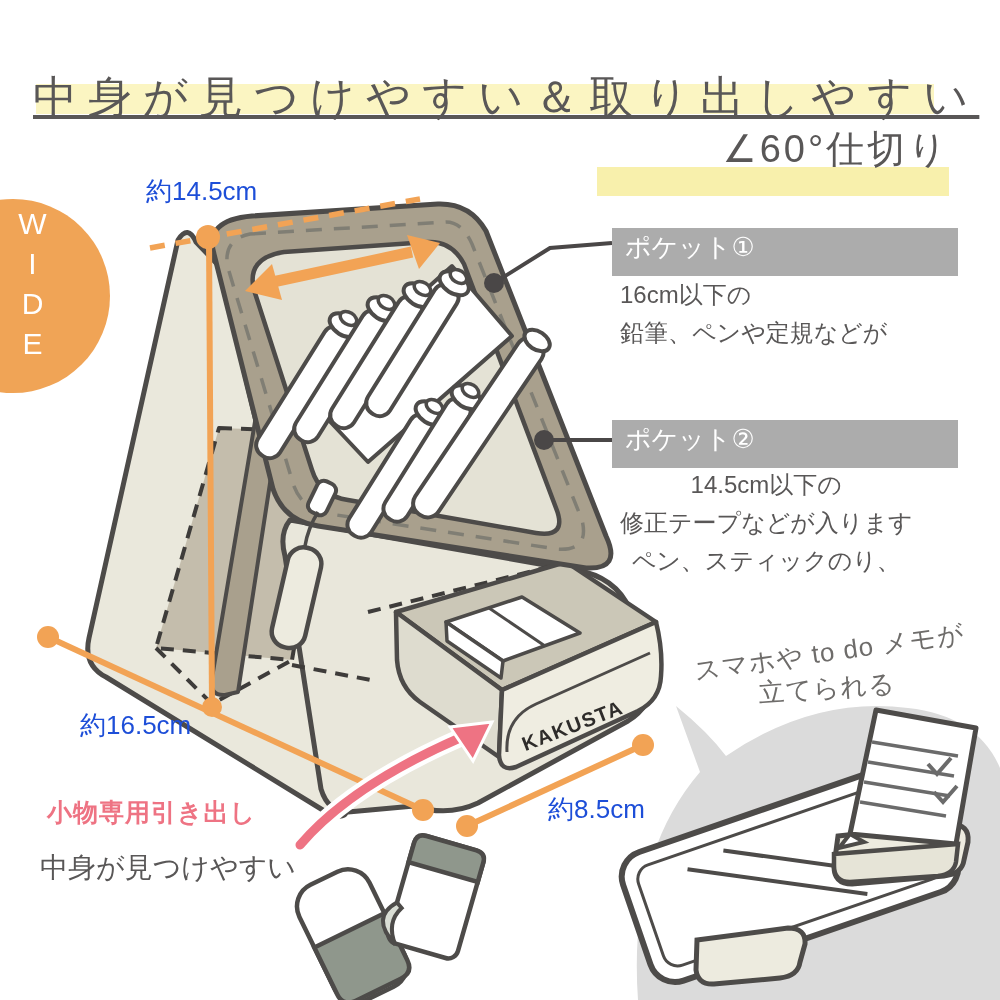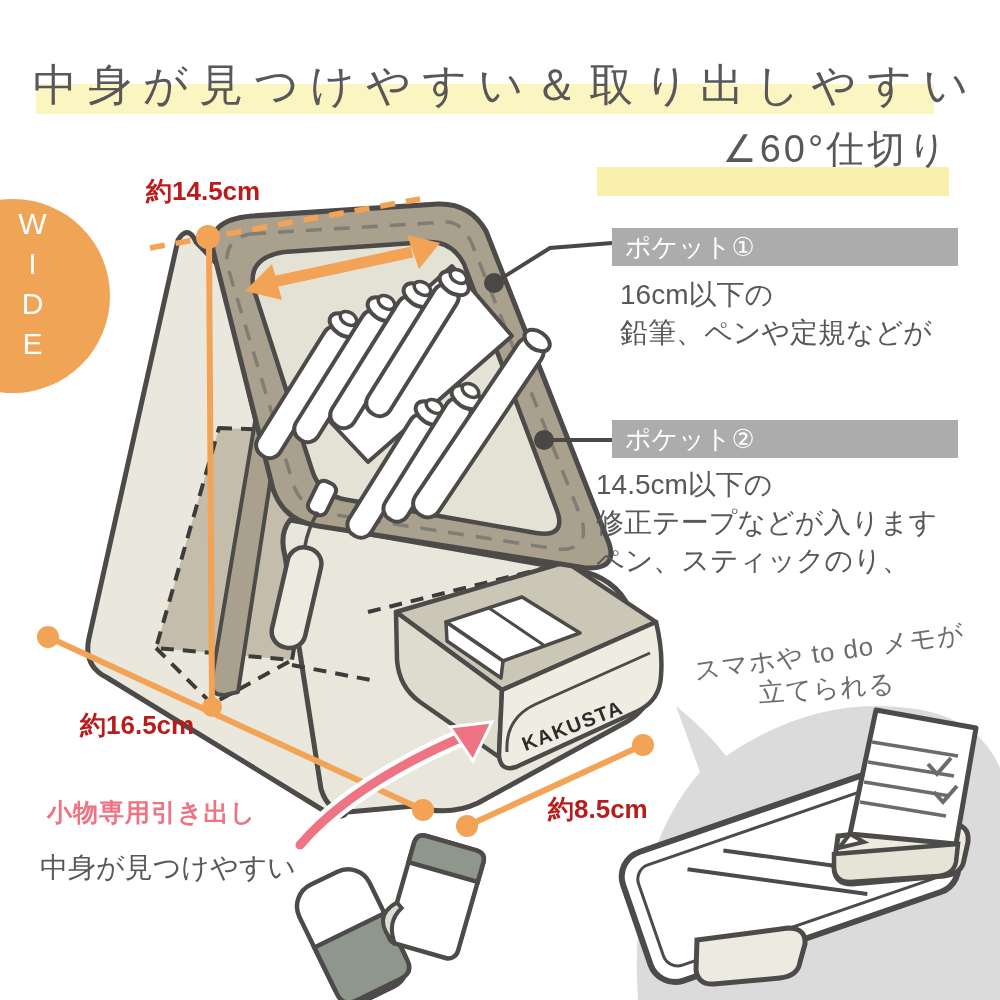--- a/index.html
+++ b/index.html
@@ -5,23 +5,23 @@
   html,body{margin:0;padding:0;background:#fff;}
   .canvas{position:relative;width:1000px;height:1000px;overflow:hidden;background:#fff;
           font-family:"Liberation Sans","DejaVu Sans",sans-serif;color:#595757;}
   .abs{position:absolute;}
   svg{position:absolute;left:0;top:0;}
   .hl{background:#FBF5C2;position:absolute;z-index:1;}
   .hl2{background:#F8F0AC;position:absolute;z-index:1;}
   .title{z-index:2;font-size:44px;letter-spacing:11px;color:#595757;font-weight:500;white-space:nowrap;}
   .subtitle{z-index:2;font-size:38px;letter-spacing:3px;color:#595757;font-weight:500;white-space:nowrap;text-align:right;}
   .wide{z-index:3;color:#fff;font-size:30px;letter-spacing:7px;writing-mode:vertical-rl;text-orientation:upright;font-weight:500;}
-  .meas{z-index:3;color:#b91c1c;font-weight:bold;font-size:26px;white-space:nowrap;text-align:right;}
-  .pbar{z-index:3;background:#ACACAC;color:#fff;font-size:26px;line-height:38px;padding-left:13px;width:333px;height:38px;white-space:nowrap;}
-  .pbody{z-index:3;font-size:28px;line-height:38px;color:#595757;white-space:nowrap;}
+  .meas{z-index:3;color:#1d4ed8;font-weight:normal;font-size:26px;white-space:nowrap;text-align:right;}
+  .pbar{z-index:3;background:#ACACAC;color:#fff;font-size:26px;line-height:38px;padding-left:13px;width:333px;height:48px;white-space:nowrap;}
+  .pbody{z-index:3;font-size:24px;line-height:38px;color:#595757;white-space:nowrap;}
   .drawer-title{z-index:3;color:#EE7383;font-size:25px;font-weight:bold;letter-spacing:1px;white-space:nowrap;}
   .drawer-body{z-index:3;font-size:28px;line-height:46px;color:#595757;white-space:nowrap;}
   .stand{z-index:3;font-size:26px;color:#6E6C6A;letter-spacing:1px;white-space:nowrap;text-align:center;}
 </style>
 </head>
 <body>
 
 <div class="canvas">
 
   <svg width="1000" height="1000" viewBox="0 0 1000 1000">
@@ -156,39 +156,39 @@
     <g transform="translate(436,897) rotate(16)">
       <rect x="-36" y="-56" width="72" height="112" rx="10" fill="#ffffff" stroke="#4D4B49" stroke-width="4.5"></rect>
       <path d="M-36,-46 Q-36,-56 -26,-56 L26,-56 Q36,-56 36,-46 L36,-26 L-36,-26 Z" fill="#8F978C" stroke="#4D4B49" stroke-width="4.5"></path>
       <path d="M-36,16 Q-58,38 -26,57 Q-41,38 -30,20 Z" fill="#D9DDD4" stroke="#4D4B49" stroke-width="4"></path>
     </g>
 
     <circle cx="13" cy="296" r="97" fill="#F0A456"></circle>
   </svg>
 
   <div class="hl" style="left:36px;top:84px;width:898px;height:30px;"></div>
-  <div class="abs title" style="left:33px;top:56px;">中身が見つけやすい＆取り出しやすい</div>
+  <div class="abs title" style="left:33px;top:68px;text-decoration:underline;">中身が見つけやすい＆取り出しやすい</div>
 
   <div class="hl2" style="left:597px;top:167px;width:352px;height:29px;"></div>
   <div class="abs subtitle" style="left:600px;top:124px;width:350px;">∠60°仕切り</div>
 
   <div class="abs wide" style="left:15px;top:207px;height:185px;">WIDE</div>
 
   <div class="abs meas" style="left:146px;top:174px;">約14.5cm</div>
   <div class="abs meas" style="left:80px;top:708px;">約16.5cm</div>
   <div class="abs meas" style="left:548px;top:792px;">約8.5cm</div>
 
   <div class="abs pbar" style="left:612px;top:228px;">ポケット①</div>
   <div class="abs pbody" style="left:620px;top:276px;">
     <div>16cm以下の</div>
     <div>鉛筆、ペンや定規などが</div>
   </div>
 
   <div class="abs pbar" style="left:612px;top:420px;">ポケット②</div>
-  <div class="abs pbody" style="left:596px;top:466px;">
+  <div class="abs pbody" style="left:620px;top:466px;text-align:center;">
     <div>14.5cm以下の</div>
     <div>修正テープなどが入ります</div>
     <div>ペン、スティックのり、</div>
   </div>
 
   <div class="abs drawer-title" style="left:47px;top:796px;">小物専用引き出し</div>
   <div class="abs drawer-body" style="left:40px;top:845px;">
     <div>中身が見つけやすい</div>
   </div>
 

